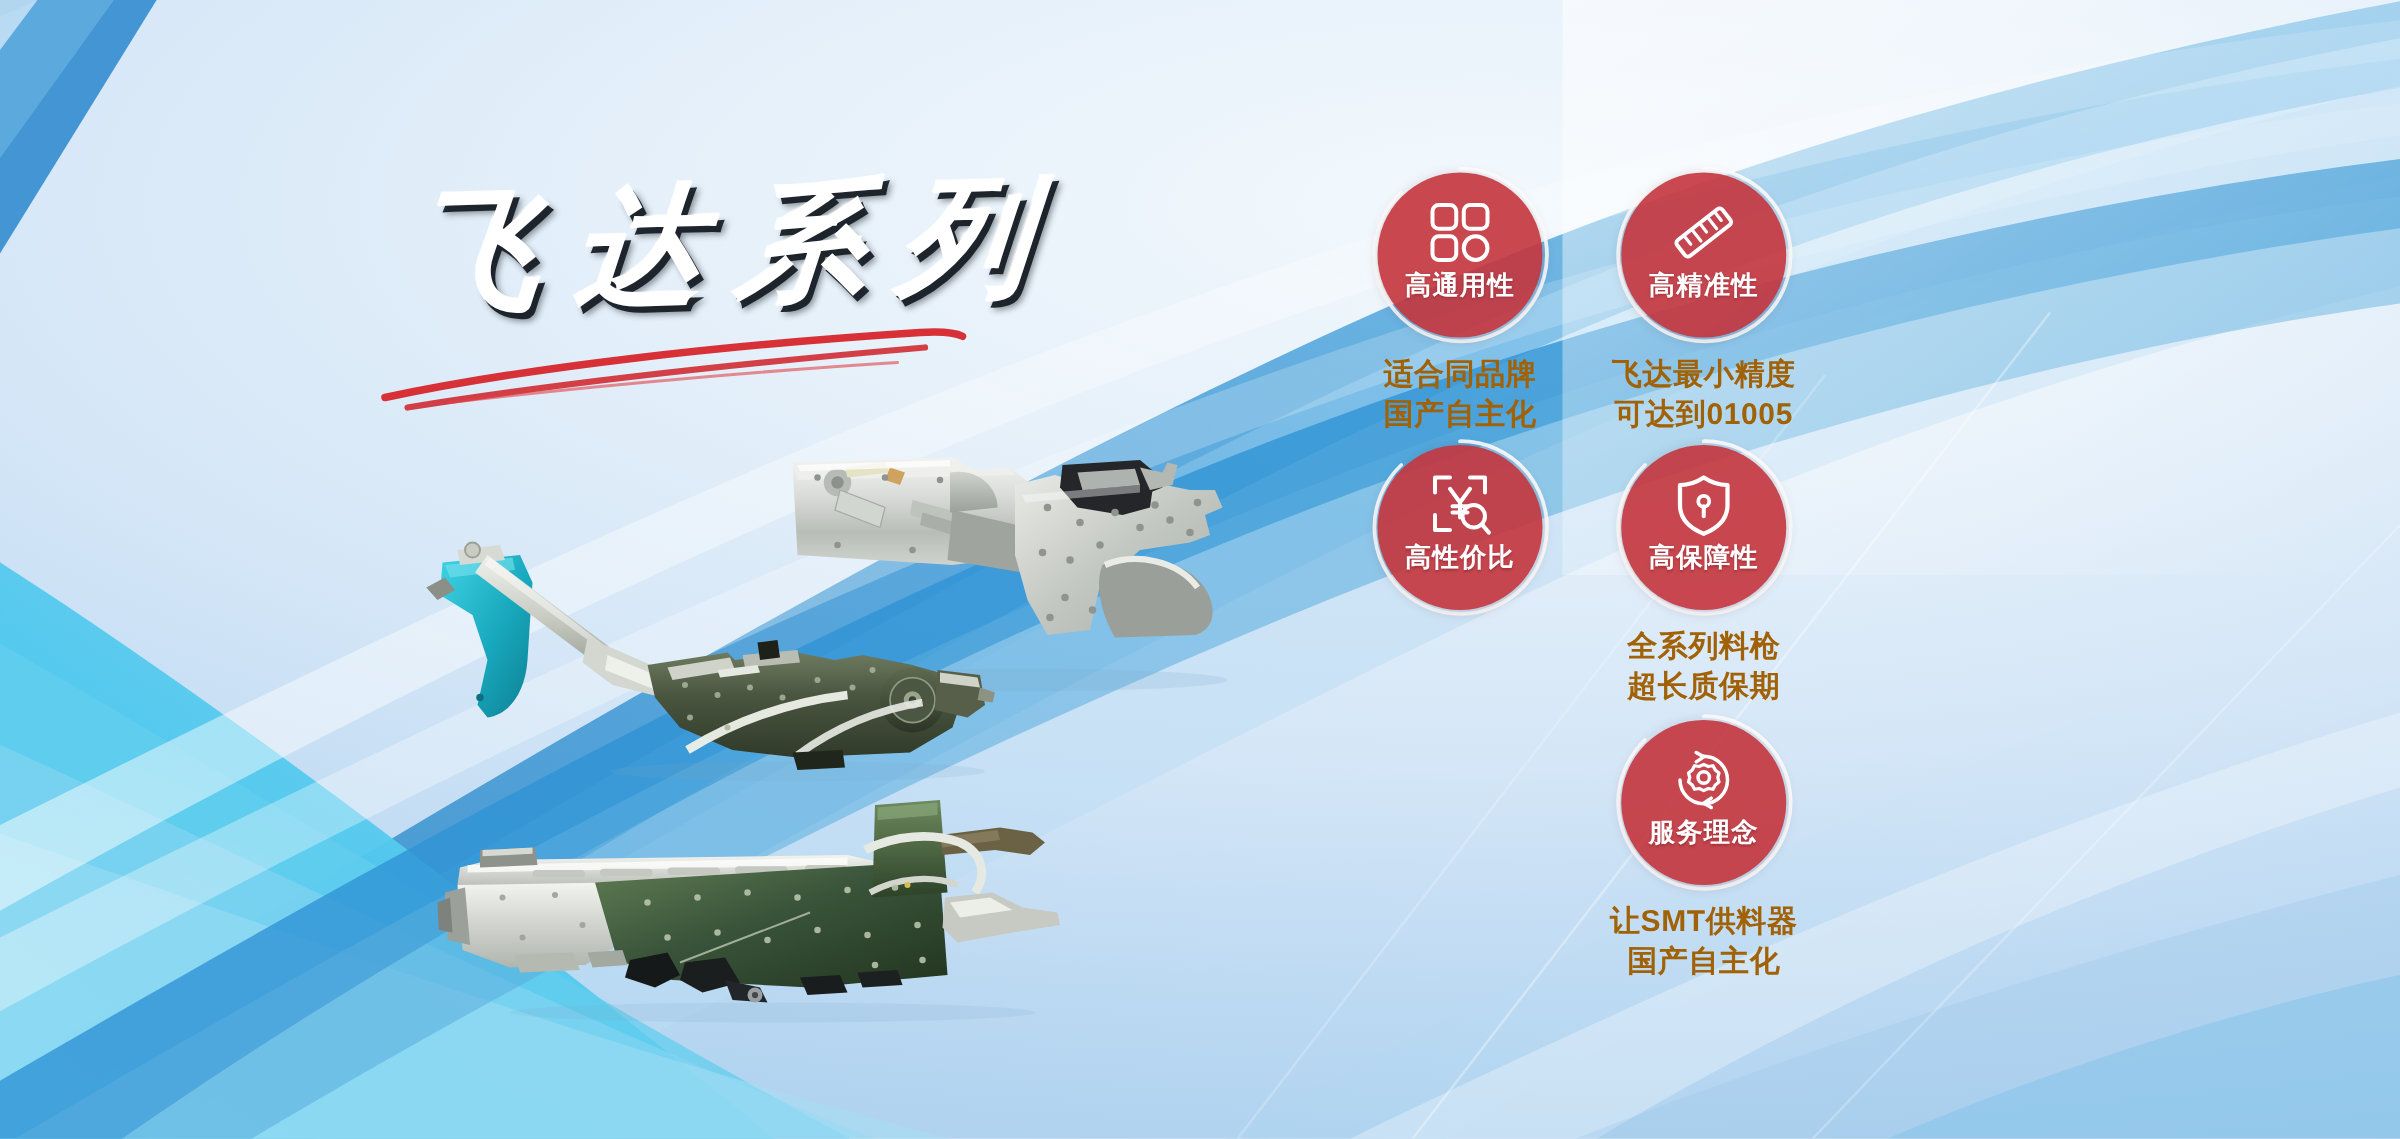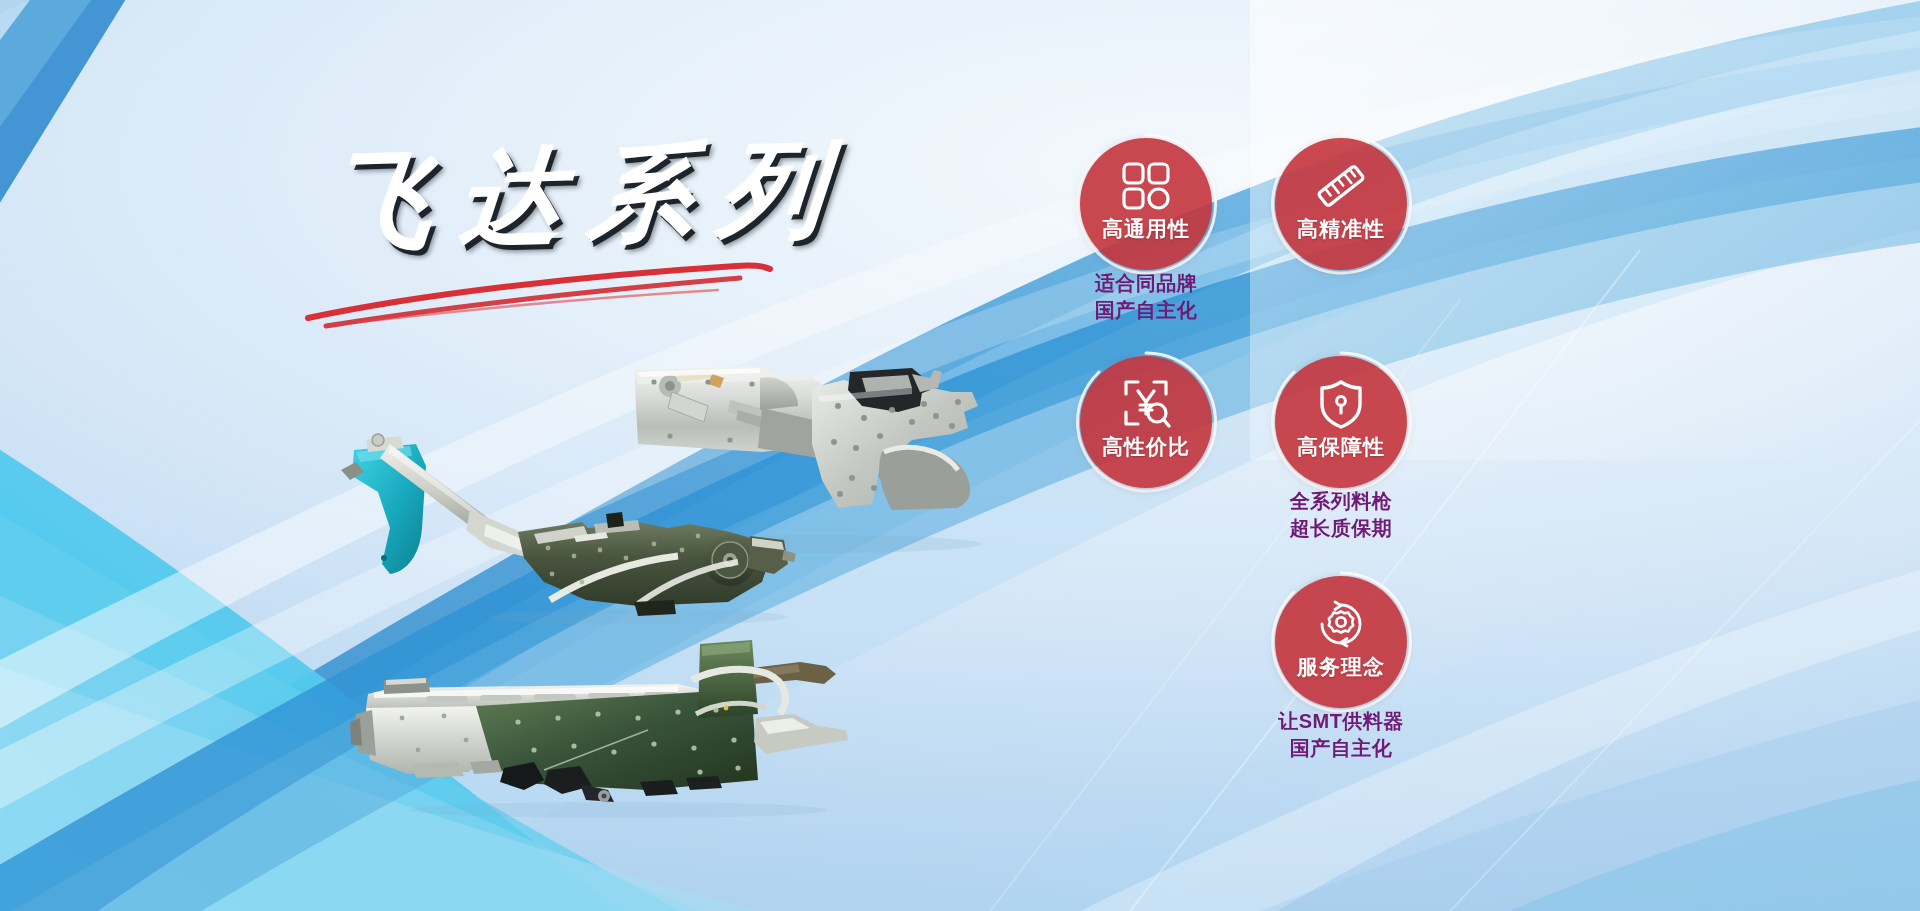--- a/index.html
+++ b/index.html
@@ -34,21 +34,21 @@
     white-space:nowrap;
     line-height:1.05;
   }
   .title-underline{position:absolute;left:0px;top:120px;width:520px;height:70px;}
 
   
   .product{position:absolute;}
   .prod-svg{display:block;}
 
   
-  .badge-grid{position:absolute;left:1046px;top:138px;width:420px;height:720px;text-decoration:underline;}
+  .badge-grid{position:absolute;left:1068px;top:138px;width:420px;height:720px;text-decoration:underline;}
   .badge-cell{position:absolute;width:200px;text-align:center;}
   .badge-cell.c0{left:0px;}
   .badge-cell.c1{left:195px;text-align:center;}
   .badge-cell.r0{top:0px;}
   .badge-cell.r1{top:218px;}
   .badge-cell.r2{top:438px;}
 
   .badge-circle-wrap{position:relative;width:132px;height:132px;margin:0 auto;}
   .badge-ring{position:absolute;left:-6px;top:-6px;width:144px;height:144px;}
   .badge-circle{
@@ -57,21 +57,21 @@
     display:flex;flex-direction:column;align-items:center;justify-content:flex-start;
     box-shadow:0 2px 10px rgba(80,20,25,.18);
   }
   .badge-icon{margin-top:22px;width:52px;height:52px;display:block;}
   .badge-label{
     margin-top:6px;color:#ffffff;font-size:21px;font-weight:bold;
     letter-spacing:1px;line-height:1;
     text-shadow:0 1px 2px rgba(90,15,20,.35);
   }
   .badge-caption{
-    color:#701a75;font-size:20px;font-weight:bold;
+    margin-top:14px;color:#a16207;font-size:24px;font-weight:bold;
     line-height:1.35;letter-spacing:.5px;white-space:nowrap;
   }
   .badge-caption .ln{display:block;}
 </style>
 </head>
 <body>
 
 <div id="stage">
 
   <div class="bg-base"></div>
@@ -432,20 +432,24 @@
         <div class="badge-circle">
           <svg class="badge-icon" viewBox="0 0 52 52">
             <g transform="rotate(-38 26 26)">
               <rect x="3" y="18" width="46" height="16" rx="3" fill="none" stroke="#fff" stroke-width="3.2"></rect>
               <path d="M 12,18 L 12,27 M 20,18 L 20,30 M 28,18 L 28,27 M 36,18 L 36,30 M 43,18 L 43,27" stroke="#fff" stroke-width="2.6" stroke-linecap="round"></path>
             </g>
           </svg>
           <div class="badge-label">高精准性</div>
         </div>
       </div>
+      <div class="badge-caption">
+        <span class="ln">飞达最小精度</span>
+        <span class="ln">可达到01005</span>
+      </div>
     </div>
 
     <div class="badge-cell c0 r1">
       <div class="badge-circle-wrap">
         <svg class="badge-ring" viewBox="0 0 144 144">
           <path d="M 72,3 A 69,69 0 1 1 25,22" stroke="#ffffff" stroke-width="3" fill="none" stroke-linecap="round" opacity=".9"></path>
         </svg>
         <div class="badge-circle">
           <svg class="badge-icon" viewBox="0 0 52 52">
             <path d="M 18,4 L 6,4 L 6,16 M 34,4 L 46,4 L 46,16 M 6,34 L 6,46 L 18,46" stroke="#fff" stroke-width="3.2" fill="none" stroke-linecap="round" stroke-linejoin="round"></path>

